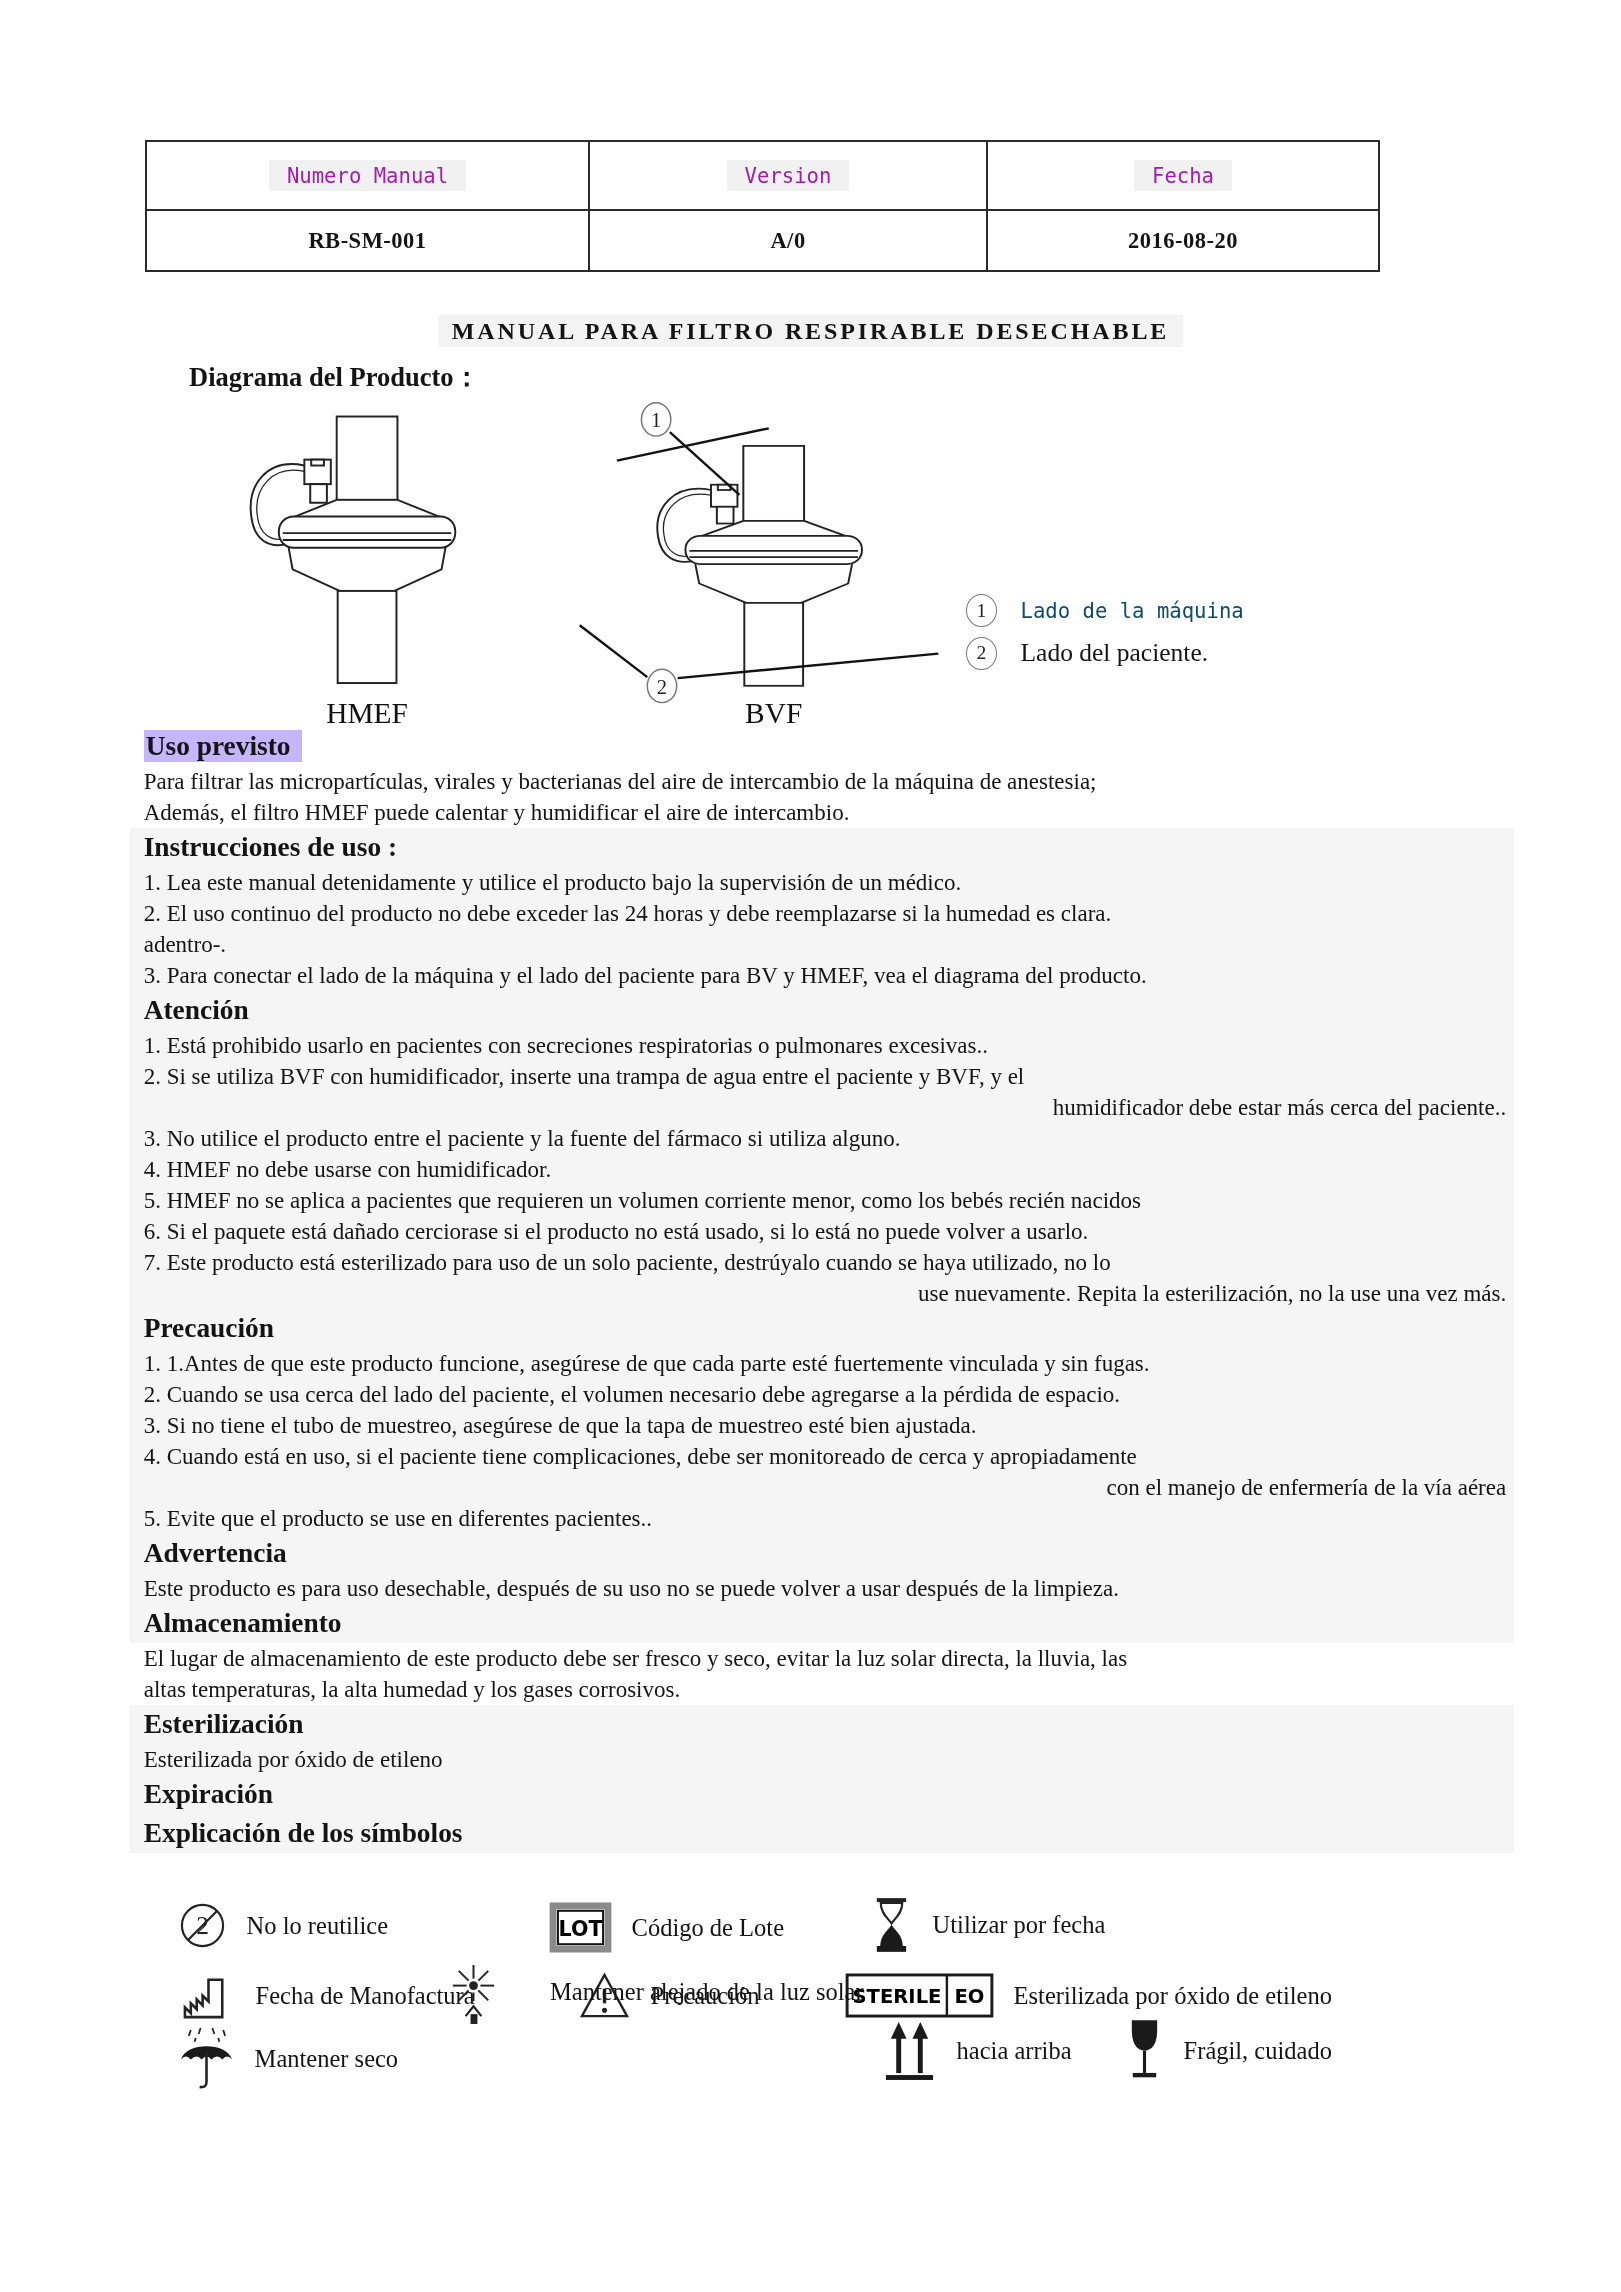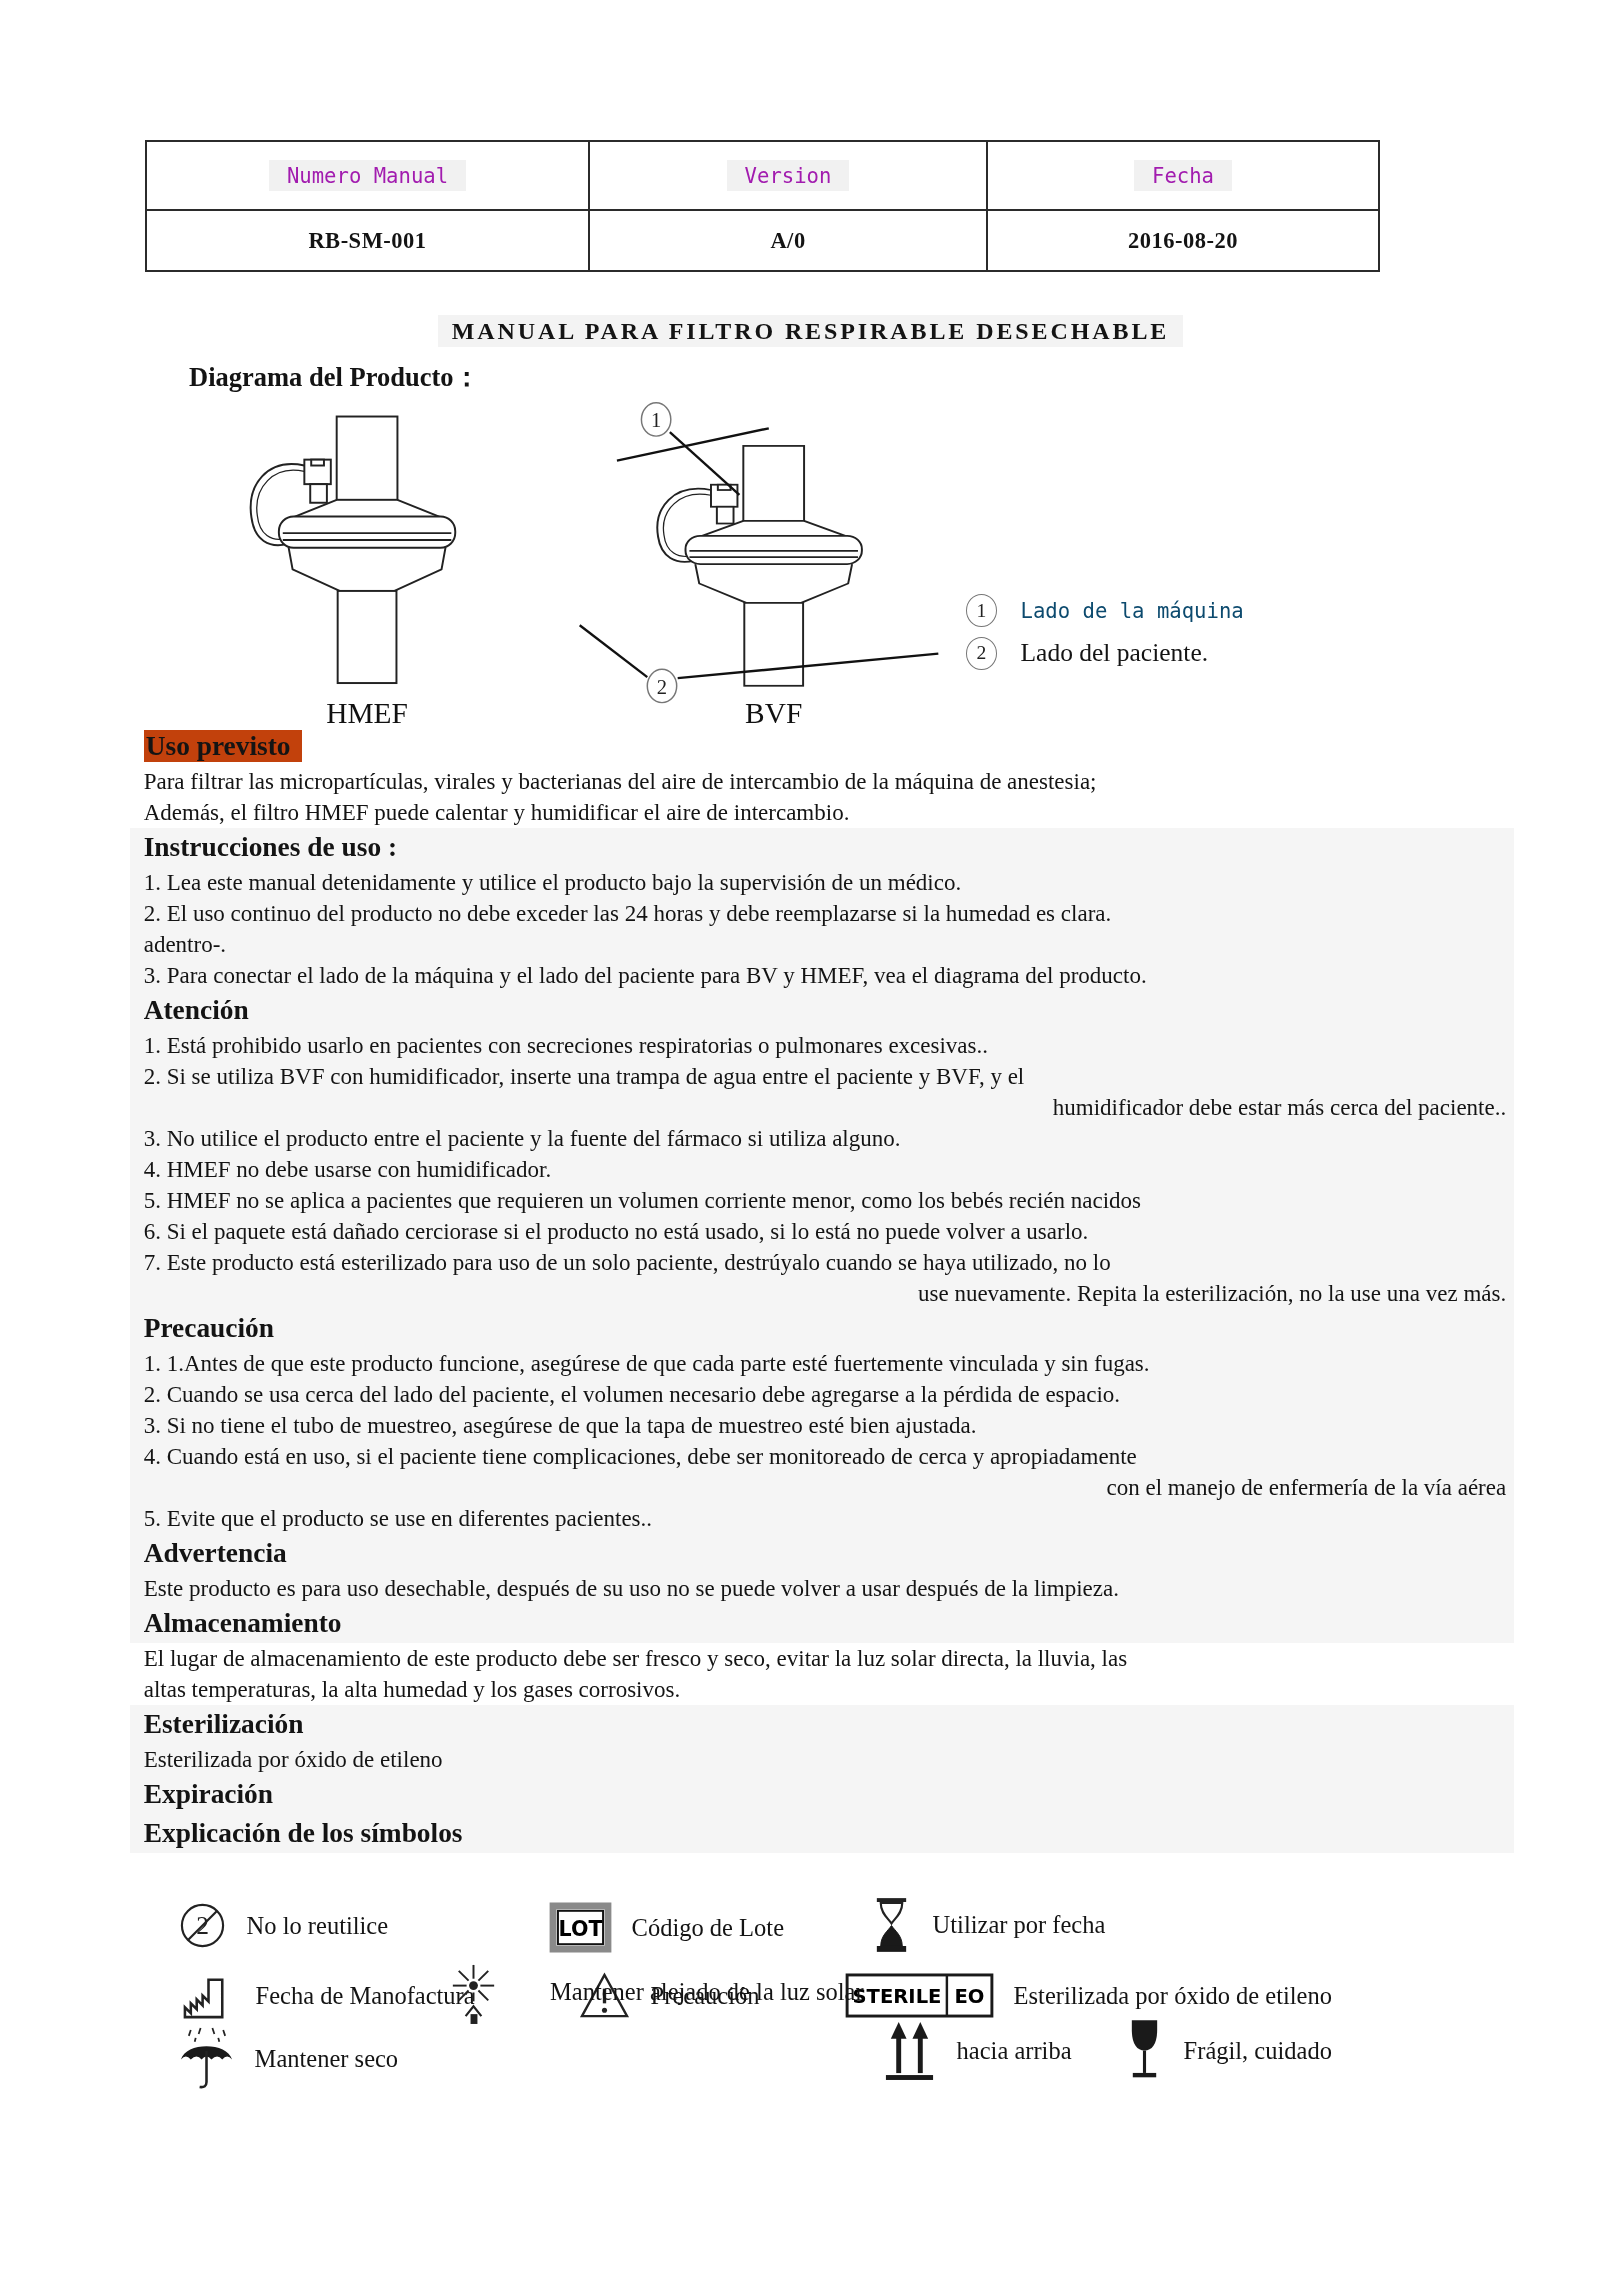--- a/index.html
+++ b/index.html
@@ -32,21 +32,21 @@
                     margin-left:23.5px;}
   .legend-text-serif{font-size:25.5px;margin-left:23.5px;}
 
   
   .text-col{position:absolute;left:130px;top:727px;width:1384px;}
   .pad{padding-left:13.7px;padding-right:7.8px;}
   .sec-h{font-size:27.4px;font-weight:bold;line-height:39px;}
   .line{font-size:23px;line-height:31px;}
   .cont{padding-left:41px;text-align:right;}
   .band{background:#f5f5f5;}
-  .hl{background:#c2410c;padding:1px 11.8px 1px 2px;margin-top:7px;}
+  .hl{background:#c4b5fd;padding:1px 11.8px 1px 2px;margin-top:7px;}
 
   
   .sym{position:absolute;display:flex;align-items:center;gap:19.6px;}
   .sym-label{font-size:24.5px;white-space:nowrap;}
   .sym svg{flex:0 0 auto;display:block;}
 </style>
 </head>
 <body>
 
 <div class="page">

